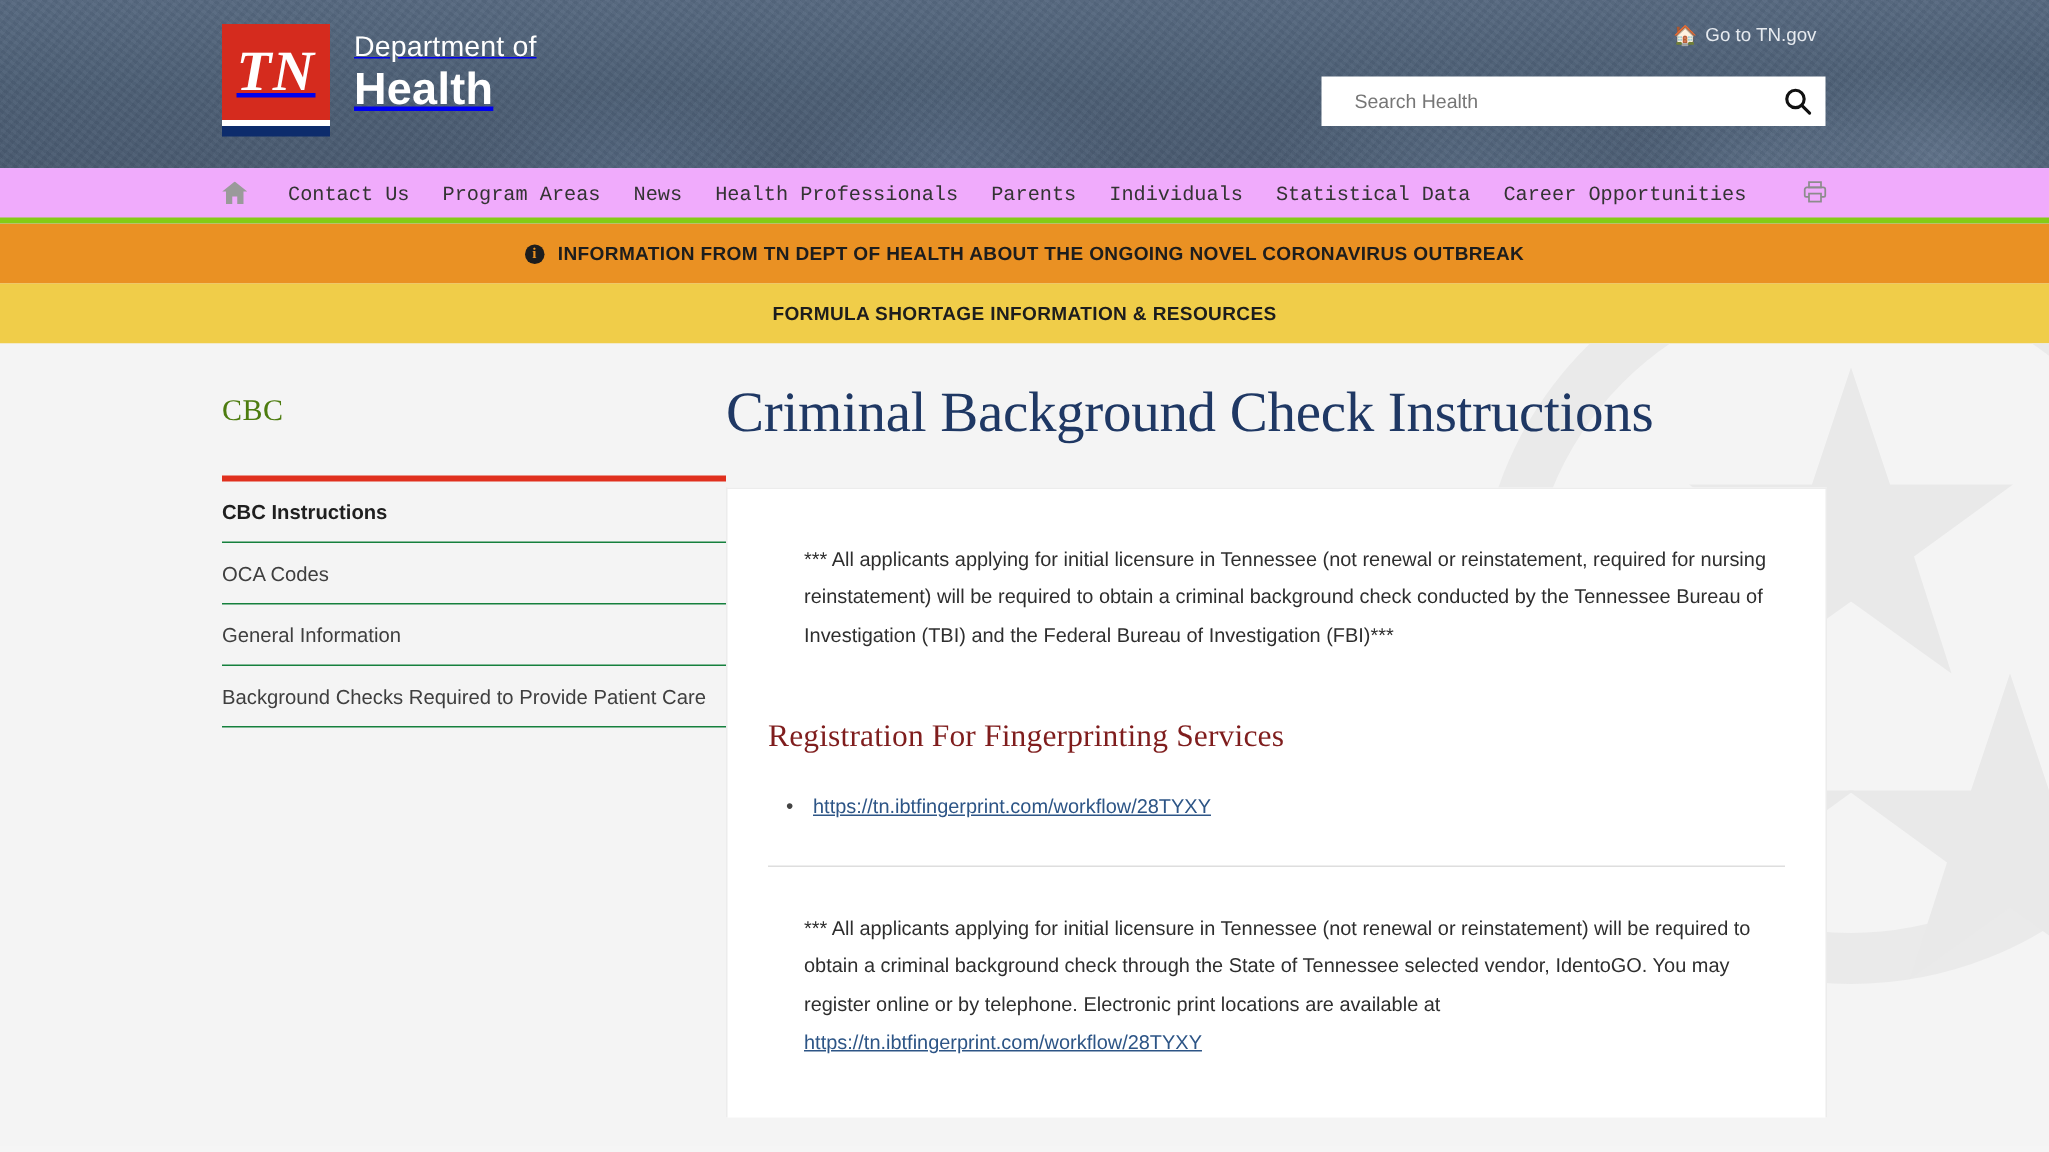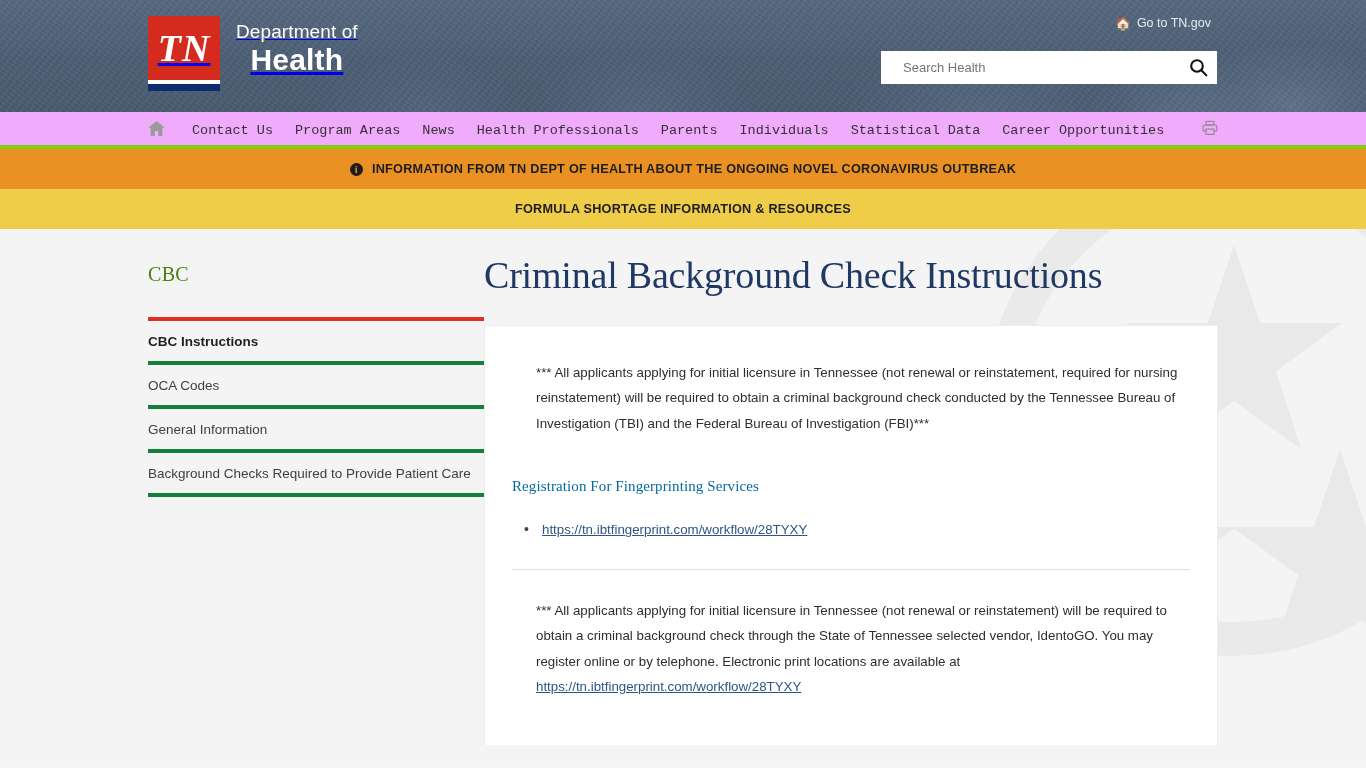--- a/index.html
+++ b/index.html
@@ -50,21 +50,21 @@
     font-weight: bold;
     font-size: 38px;
     letter-spacing: 1px;
     display: flex; align-items: center; justify-content: center;
     line-height: 1;
   }
   .tn-stripe-w { height: 4px; background: #ffffff; }
   .tn-stripe-b { height: 7px; background: #0d2c6c; }
   .brand-text { margin-left: 16px; color: #fff; padding-top: 6px; }
   .brand-dept { font-size: 19px; font-weight: 400; line-height: 1.1; letter-spacing: .1px; }
-  .brand-health { font-size: 30px; font-weight: bold; line-height: 1.15; letter-spacing: .2px; text-align: center; }
+  .brand-health { font-size: 30px; font-weight: bold; line-height: 1.15; letter-spacing: .2px; }
 
   .gov-link {
     position: absolute; right: 155px; top: 16px;
     color: #e7ebf0; font-size: 12.5px;
     display: flex; align-items: center; gap: 5px;
     text-decoration: none;
   }
   .gov-link .ic { font-size: 13px; line-height: 1; }
 
   .search-wrap {
@@ -154,21 +154,21 @@
   .sidebar { width: 336px; padding-top: 34px; flex: 0 0 336px; }
   .sb-title {
     font-family: "Liberation Serif", serif;
     font-size: 20px; color: #4d7c0f; font-weight: normal;
     letter-spacing: .3px;
     padding-bottom: 31px;
   }
   .sb-rule { height: 4px; background: #e0301e; width: 336px; }
   .sb-list { list-style: none; }
   .sb-item {
-    border-bottom: 4px solid #15803d;
+    border-bottom: 1px solid #15803d;
     padding: 13px 0 12px;
   }
   .sb-item a {
     color: #3f3f3f; text-decoration: none; font-size: 13.5px;
     display: block;
   }
   .sb-item.active a { color: #1f1f1f; font-weight: bold; }
 
   
   .main-col { flex: 1; padding-top: 24px; padding-right: 148px; }
@@ -186,21 +186,21 @@
     padding: 34px 27px 10px 27px;
     min-height: 420px;
   }
   .card-p {
     font-size: 13.3px; color: #2e2e2e; line-height: 1.92;
     margin-bottom: 22px;
     margin-left: 24px;
   }
   .section-h {
     font-family: "Liberation Serif", serif;
-    font-size: 15px; font-weight: normal; color: #0369a1;
+    font-size: 21px; font-weight: normal; color: #7f1d1d;
     margin: 42px 0 22px;
     letter-spacing: .1px;
   }
   .link-list { list-style: none; margin: 0 0 26px 18px; }
   .link-list li {
     position: relative; padding-left: 12px;
     font-size: 13.3px; line-height: 1.9;
   }
   .link-list li::before {
     content: "•"; position: absolute; left: -6px; top: -1px;

